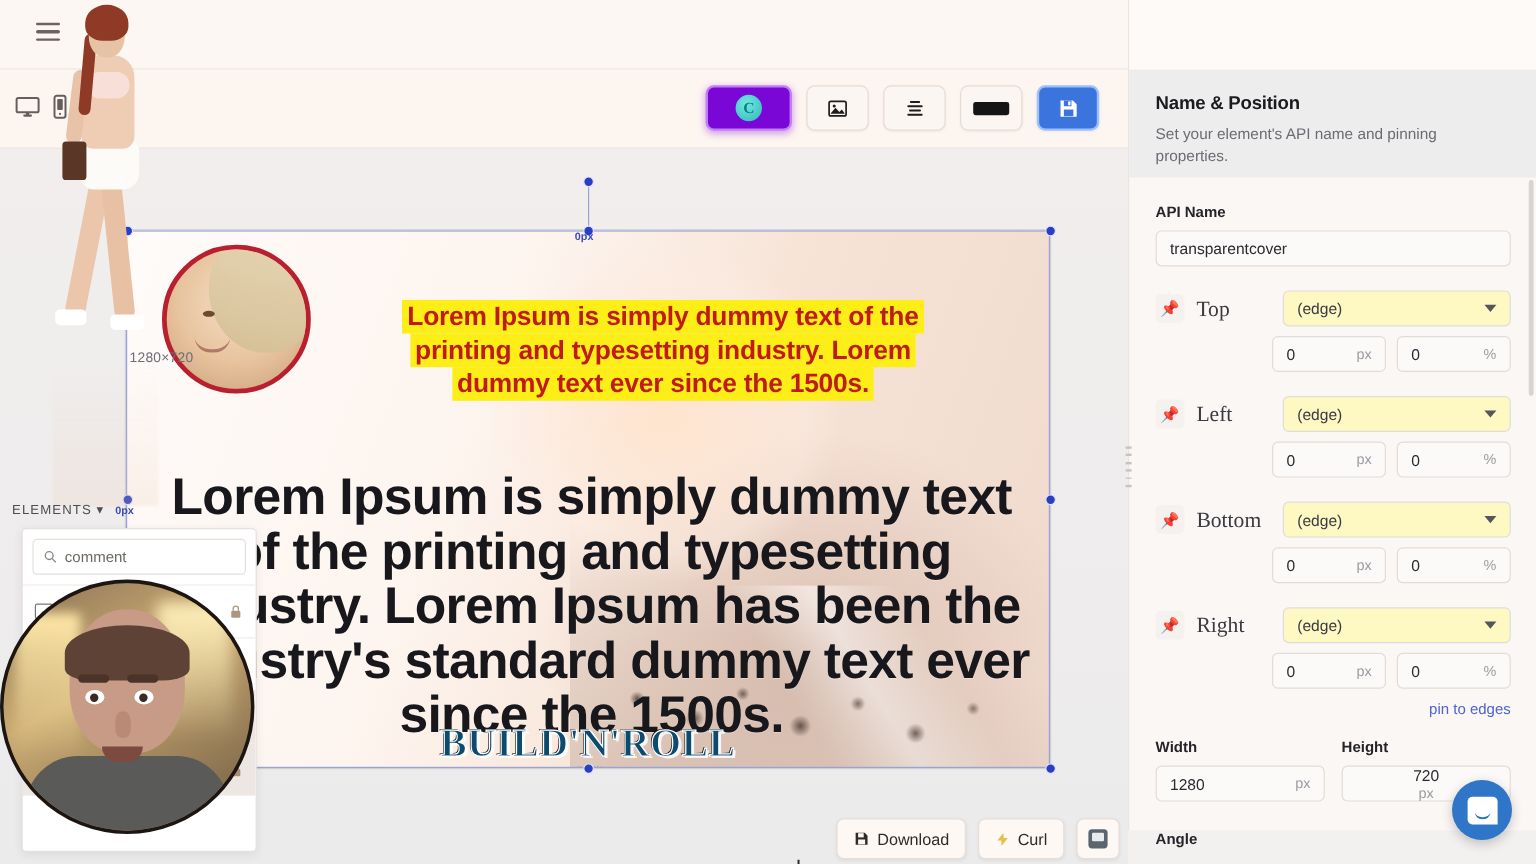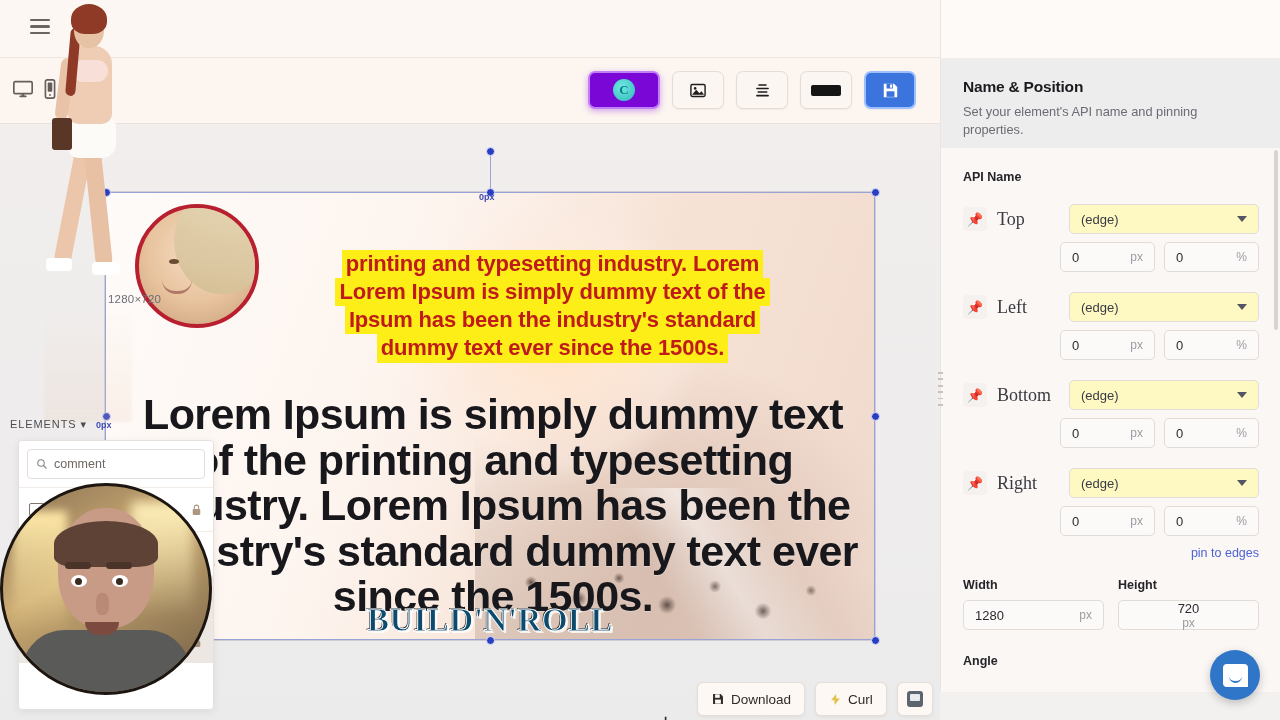--- a/index.html
+++ b/index.html
@@ -393,23 +393,22 @@
         <div class="sheen"></div>
       </div>
 
       <div class="avatar-circle">
         <div class="hair"></div>
         <div class="eye"></div>
         <div class="smile"></div>
       </div>
 
       <div class="hl-block">
+        <div><span class="hl-line">Lorem Ipsum is simply dummy text of the</span></div>
         <div><span class="hl-line">printing and typesetting industry. Lorem</span></div>
-        <div><span class="hl-line">Lorem Ipsum is simply dummy text of the</span></div>
-        <div><span class="hl-line">Ipsum has been the industry's standard</span></div>
         <div><span class="hl-line">dummy text ever since the 1500s.</span></div>
       </div>
 
       <div class="big-text">Lorem Ipsum is simply dummy text of the printing and typesetting industry. Lorem Ipsum has been the industry's standard dummy text ever since the 1500s.</div>
 
       <div class="wm">
         <div class="wm-main">BUILD'N'ROLL</div>
         <div class="wm-sub">.com</div>
       </div>
     </div>
@@ -537,20 +536,23 @@
     <div class="rp-top-strip"></div>
 
     <div class="rp-header">
       <div class="rp-title">Name &amp; Position</div>
       <div class="rp-sub">Set your element's API name and pinning properties.</div>
     </div>
 
     <div class="rp-body">
 
       <div class="fld-label">API Name</div>
+      <div class="inp">
+        <span>transparentcover</span>
+      </div>
 
       <div class="pin-row">
         <div class="pin-ico">📌</div>
         <div class="pin-name">Top</div>
         <div class="sel-ctl">
           <span>(edge)</span>
           <span class="caret"></span>
         </div>
       </div>
       <div class="num-row">

